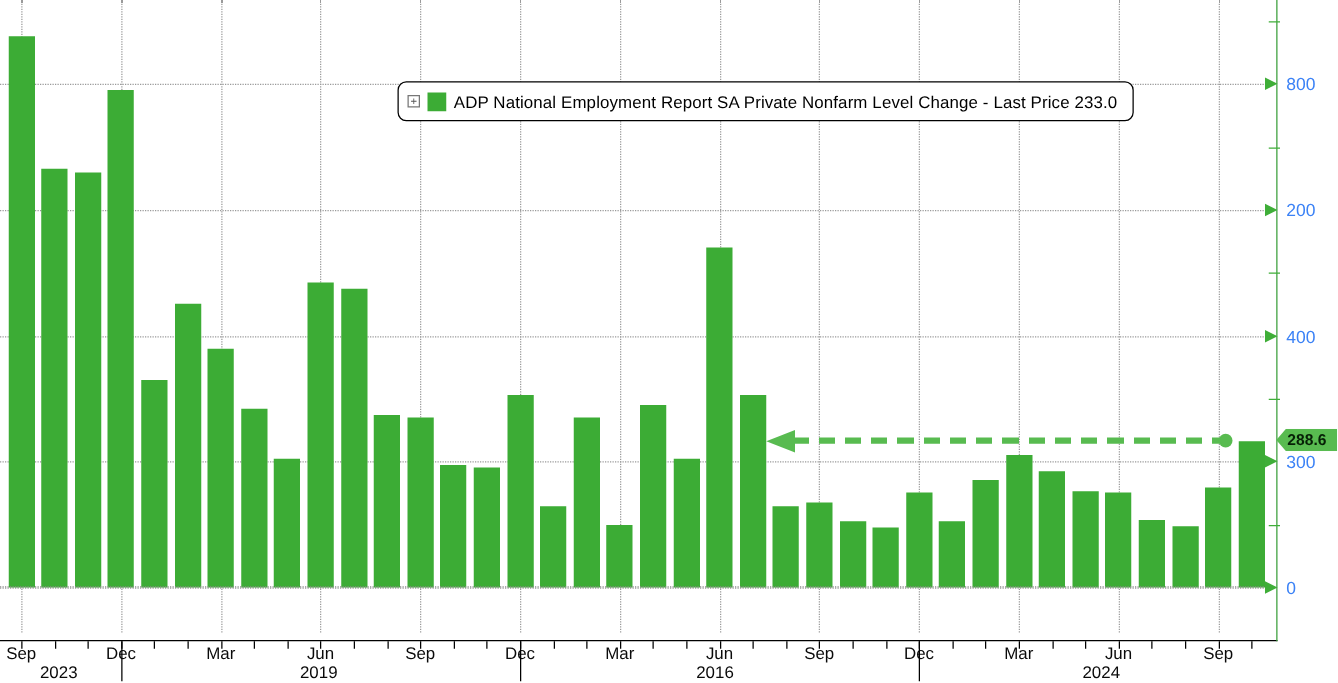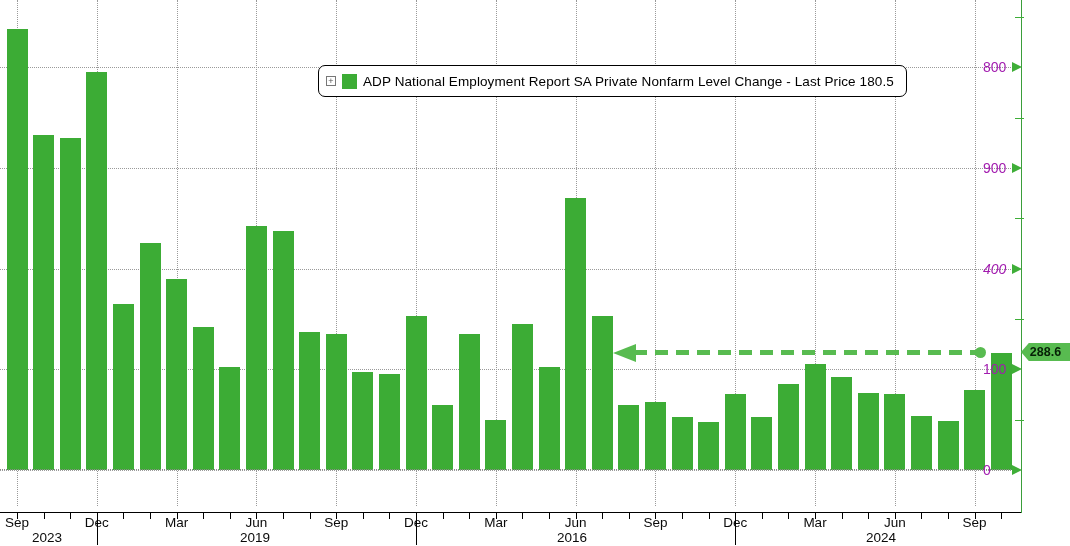--- a/index.html
+++ b/index.html
@@ -19,21 +19,21 @@
   .xaxis-line{position:absolute;left:0;top:512px;width:1022px;height:0;border-top:1.4px solid #000;}
   .mtick{position:absolute;top:513px;width:0;height:6px;border-left:1.2px solid #000;}
   .ysep{position:absolute;top:513px;width:0;height:32px;border-left:1.2px solid #000;}
   .qlabel{position:absolute;top:515px;transform:translateX(-50%);font-size:13.5px;color:#0a0a0a;white-space:nowrap;}
   .ylabel{position:absolute;top:530px;transform:translateX(-50%);font-size:13.5px;color:#0a0a0a;white-space:nowrap;}
   
   .yaxis-line{position:absolute;left:1021px;top:0;width:0;height:513px;border-left:1.6px solid #3a9e3a;}
   .minor-tick{position:absolute;left:1015px;width:9px;height:0;border-top:1.6px solid #3fae38;}
   .major-arrow{position:absolute;left:1012px;width:0;height:0;border-left:10px solid #3fae38;
                border-top:5px solid transparent;border-bottom:5px solid transparent;}
-  .ytick-label{position:absolute;left:983px;transform:translateY(-50%);font-size:14px;color:#a21caf;}
+  .ytick-label{position:absolute;left:1029px;transform:translateY(-50%);font-size:14px;color:#3b82f6;}
   
   #price-tag{position:absolute;left:1021px;top:343px;width:49px;height:18px;
              display:flex;align-items:center;justify-content:center;
              font-size:12.5px;font-weight:bold;color:#062006;
              clip-path:polygon(0 50%,16% 0,100% 0,100% 100%,16% 100%);}
   
   #legend{position:absolute;left:318px;top:65px;height:32px;display:flex;align-items:center;
           gap:6px;padding:0 12px 0 7px;background:#fff;border:1.5px solid #000;border-radius:7px;box-sizing:border-box;}
   #legend-expander{width:10px;height:10px;border:1px solid #777;display:flex;align-items:center;
           justify-content:center;font-size:9px;line-height:9px;color:#555;box-sizing:border-box;}
@@ -173,30 +173,30 @@
   <div class="yaxis-line"></div>
   <div id="yaxis">
       <div class="minor-tick" style="top: 419.65px;"></div>
       <div class="minor-tick" style="top: 318.95px;"></div>
       <div class="minor-tick" style="top: 218.25px;"></div>
       <div class="minor-tick" style="top: 117.55px;"></div>
       <div class="minor-tick" style="top: 16.85px;"></div>
       <div class="major-arrow" style="top: 465px;"></div>
       <div class="ytick-label" style="top: 470px;">0</div>
       <div class="major-arrow" style="top: 364.3px;"></div>
-      <div class="ytick-label" style="top: 369.3px;">100</div>
+      <div class="ytick-label" style="top: 369.3px;">300</div>
       <div class="major-arrow" style="top: 263.6px;"></div>
-      <div class="ytick-label" style="top: 268.6px; font-style: italic;">400</div>
+      <div class="ytick-label" style="top: 268.6px;">400</div>
       <div class="major-arrow" style="top: 162.9px;"></div>
-      <div class="ytick-label" style="top: 167.9px;">900</div>
+      <div class="ytick-label" style="top: 167.9px;">200</div>
       <div class="major-arrow" style="top: 62.2px;"></div>
       <div class="ytick-label" style="top: 67.2px;">800</div>
     </div>
 
   <div id="price-tag" style="background: rgb(88, 187, 80);">288.6</div>
 
   <div id="legend">
     <span id="legend-expander">+</span>
     <span id="legend-swatch" style="background: rgb(60, 172, 53);"></span>
-    <span id="legend-text">ADP National Employment Report SA Private Nonfarm Level Change - Last Price 180.5</span>
+    <span id="legend-text">ADP National Employment Report SA Private Nonfarm Level Change - Last Price 233.0</span>
   </div>
 
 </div>
 
 </body></html>

